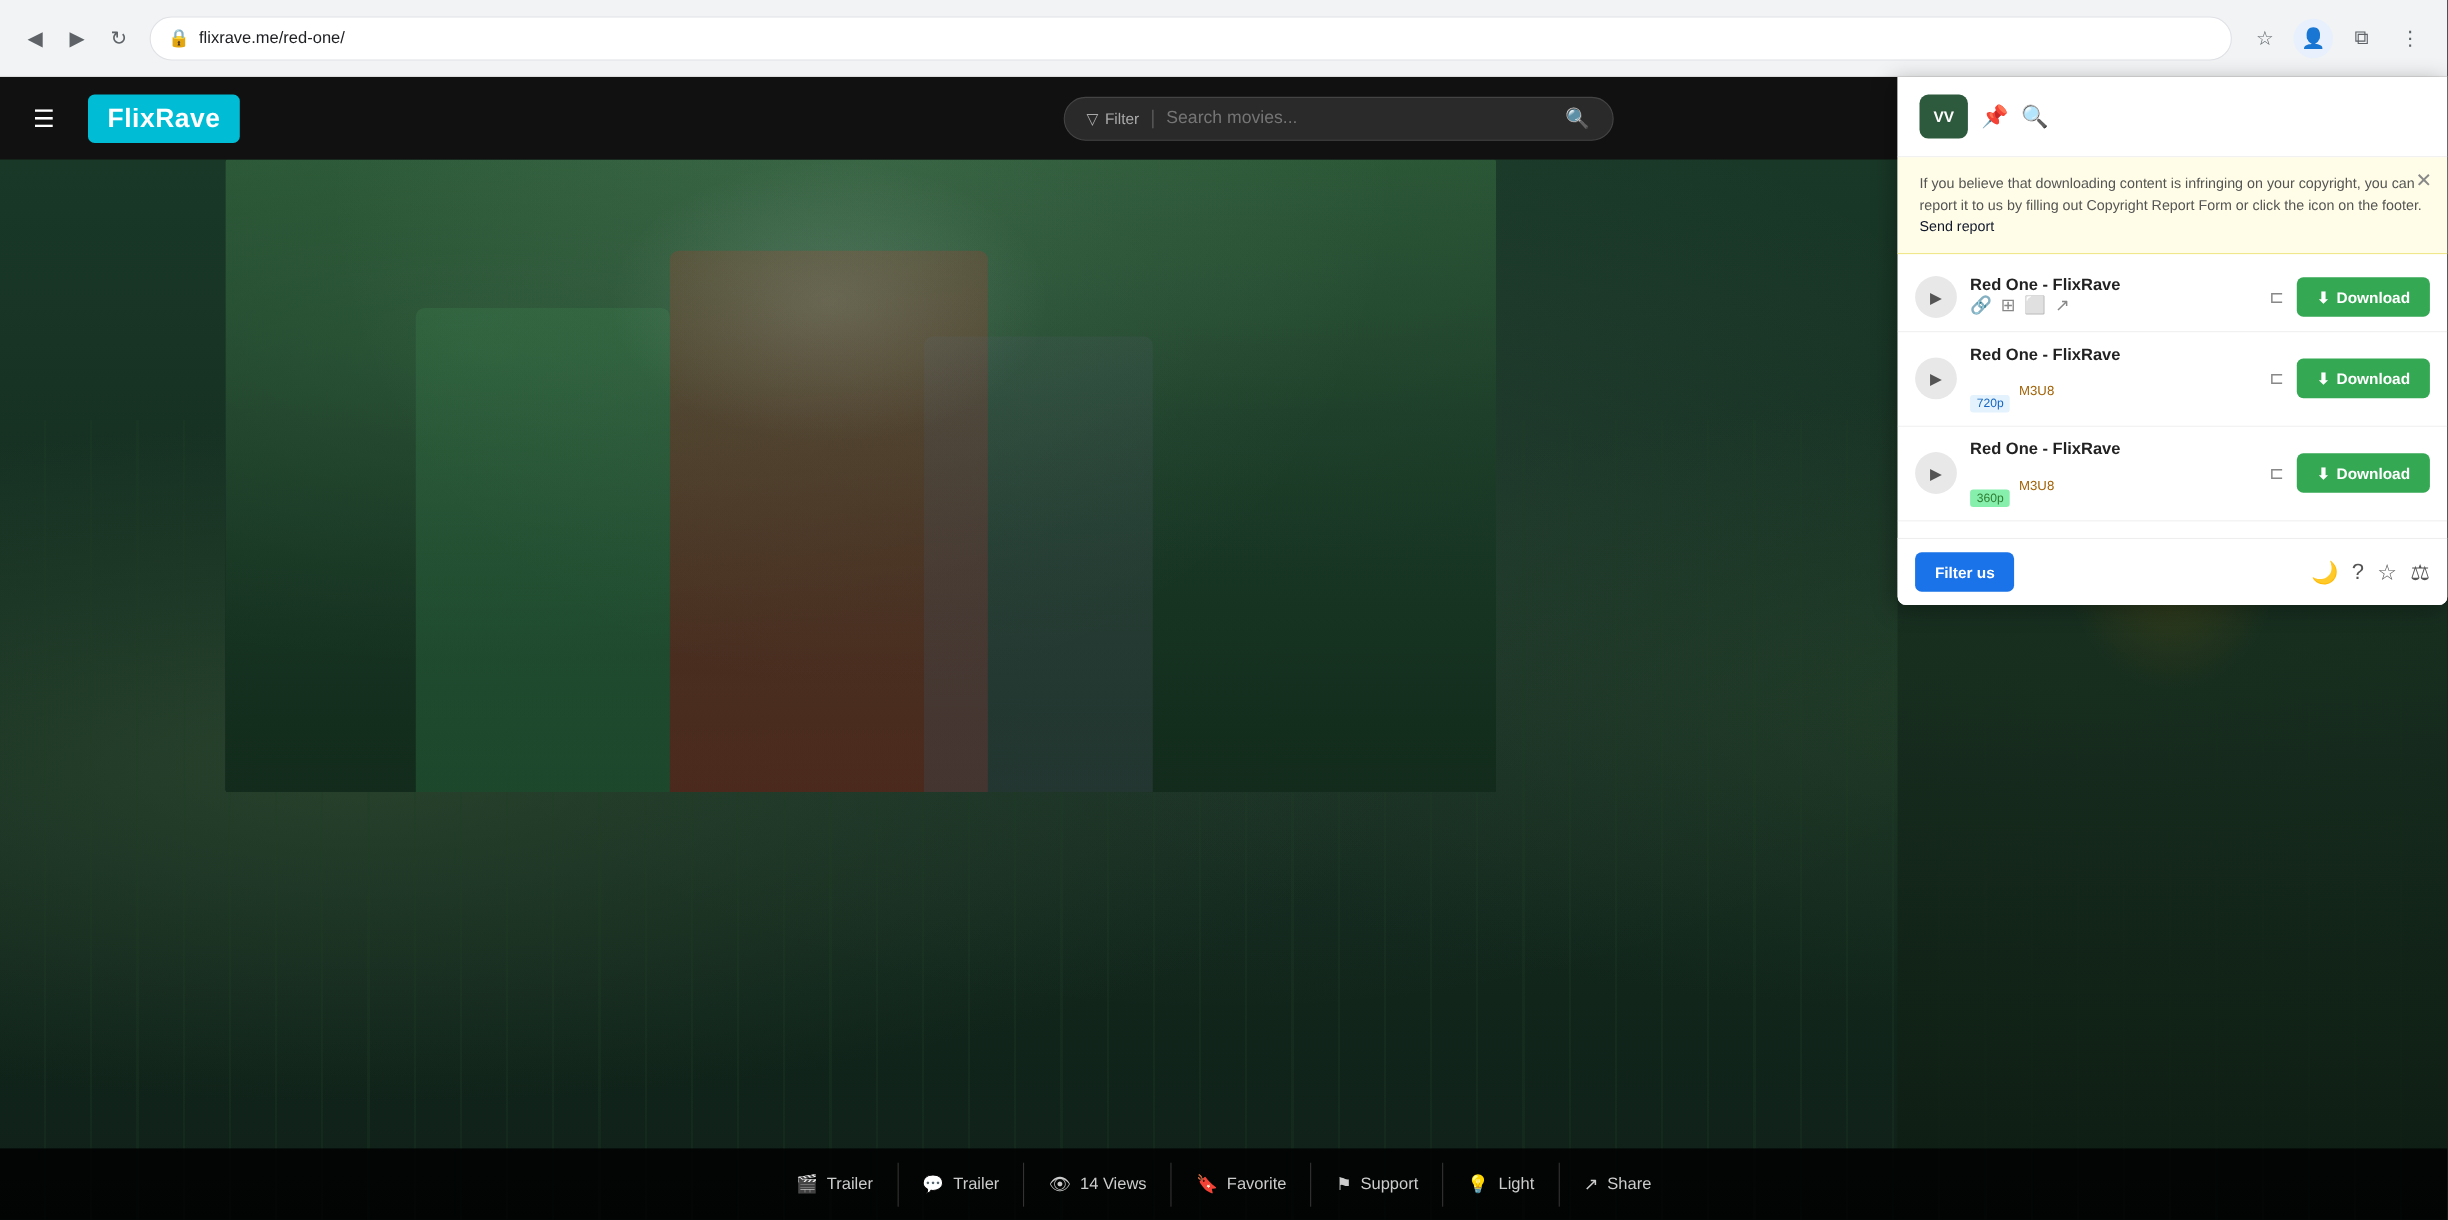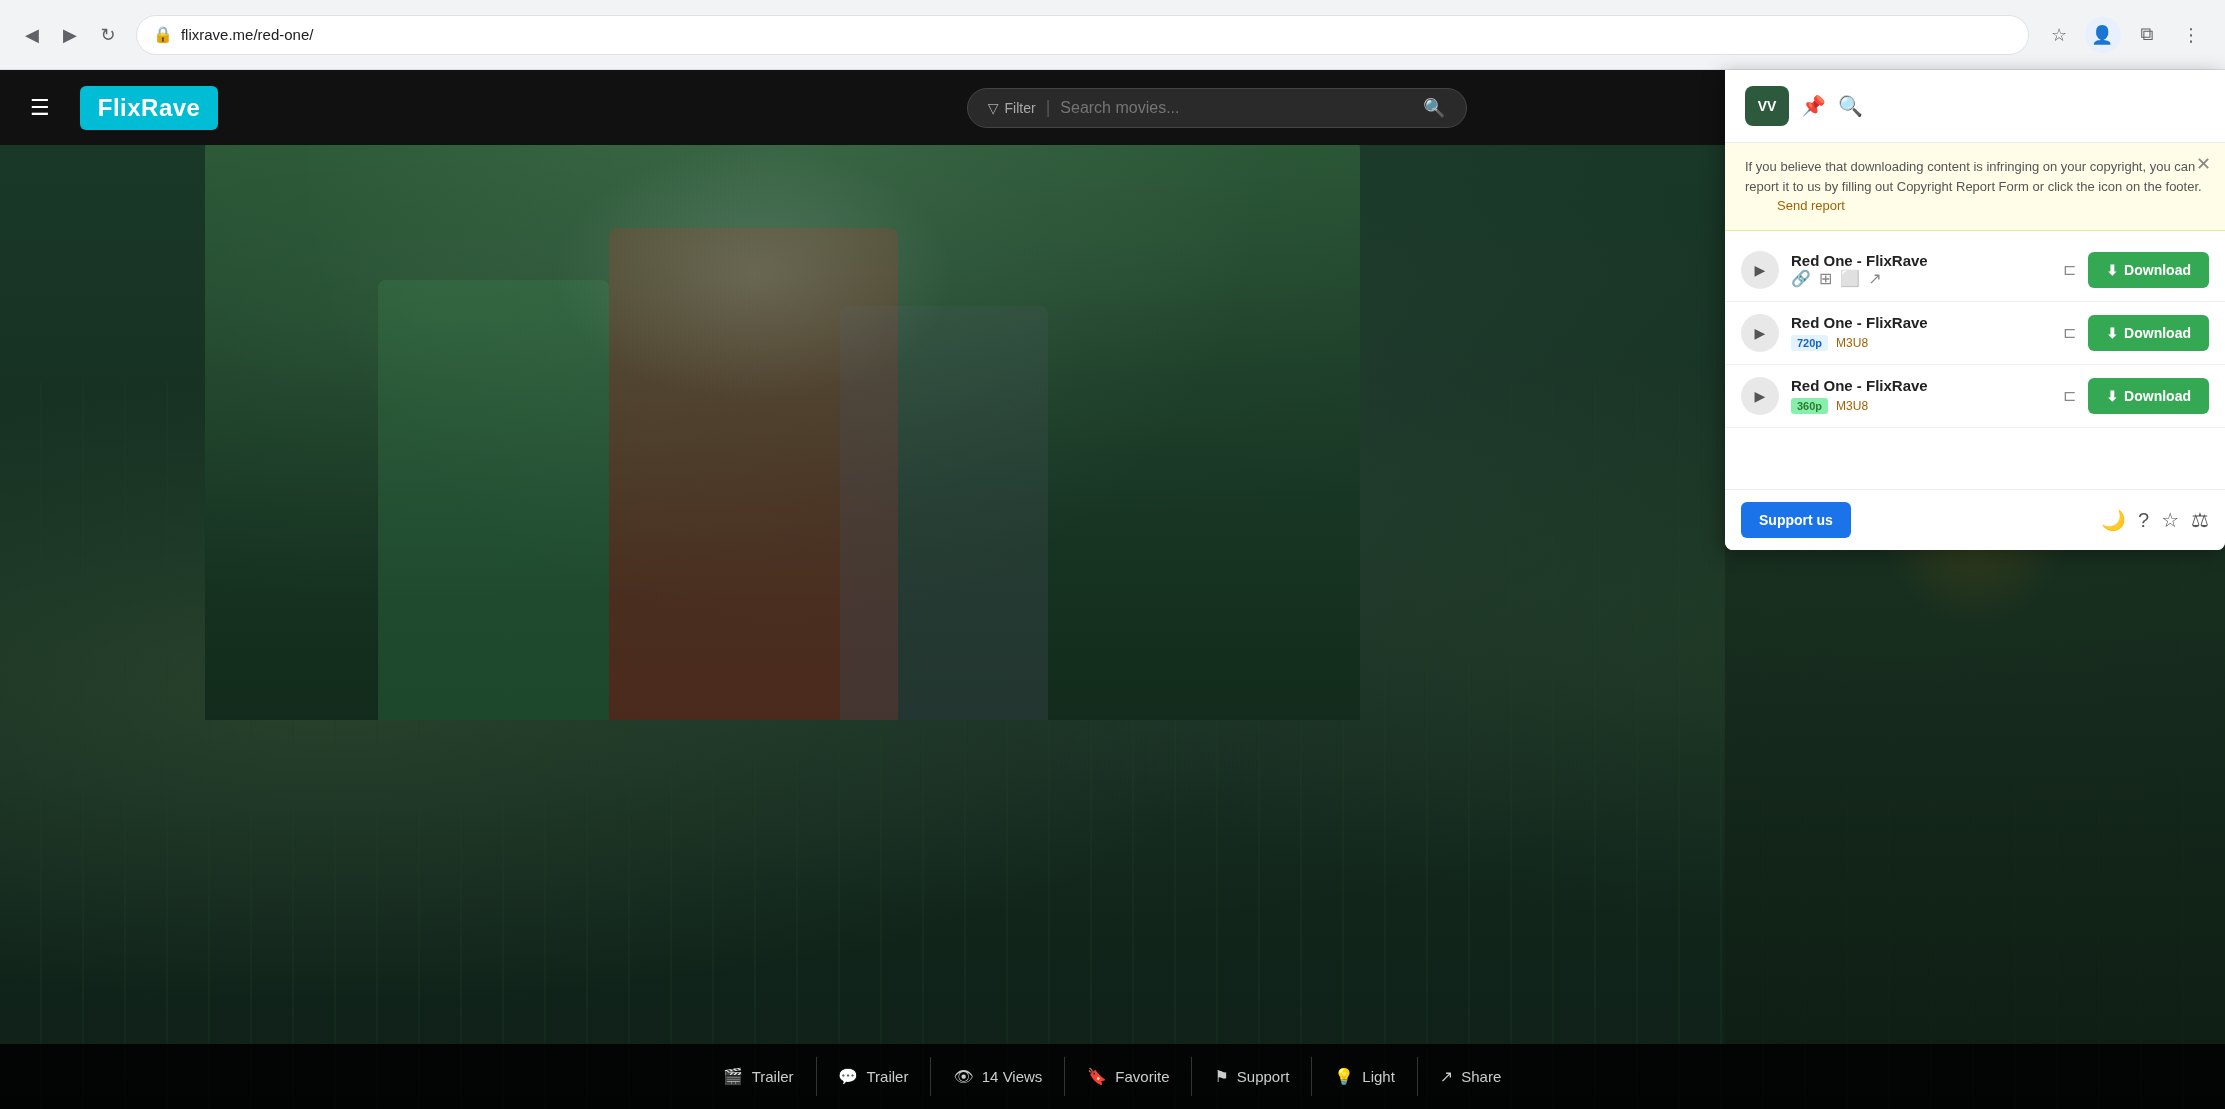--- a/index.html
+++ b/index.html
@@ -261,23 +261,22 @@
       position: absolute;
       top: 10px;
       right: 14px;
       cursor: pointer;
       font-size: 18px;
       color: #888;
       background: none;
       border: none;
     }
     .warning-banner a {
-      color: #a16207;
+      color: #0f172a;
       text-decoration: none;
-      margin-left: 32px;
     }
 
     
     .video-list {
       flex: 1;
       overflow-y: auto;
       padding: 8px 0;
     }
     .video-entry {
       display: flex;
@@ -309,23 +308,24 @@
     .video-meta {
       display: flex;
       gap: 8px;
       margin-top: 4px;
       align-items: center;
     }
     .quality-badge {
       background: #e3f2fd;
       color: #1565c0;
       font-size: 11px;
-      font-weight: 700;
+      font-weight: 400;
       padding: 2px 6px;
       border-radius: 3px;
+      margin-top: 24px;
     }
     .format-label {
       font-size: 12px;
       color: #a16207;
       text-align: right;
     }
     .video-icons {
       display: flex;
       gap: 8px;
       align-items: center;
@@ -531,21 +531,21 @@
         <button class="cast-btn">⊏</button>
         <button class="download-btn">
           <span>⬇</span>
           <span>Download</span>
         </button>
       </div>
 
     </div>
 
     <div class="panel-footer">
-      <button class="support-btn">Support us</button>
+      <button class="support-btn">Filter us</button>
       <div class="footer-icons">
         <button class="footer-icon-btn">🌙</button>
         <button class="footer-icon-btn">?</button>
         <button class="footer-icon-btn">☆</button>
         <button class="footer-icon-btn">⚖</button>
       </div>
     </div>
   </div>
 
   <div style="position:absolute; right:0; top:75px; width:500px; bottom:65px; 

